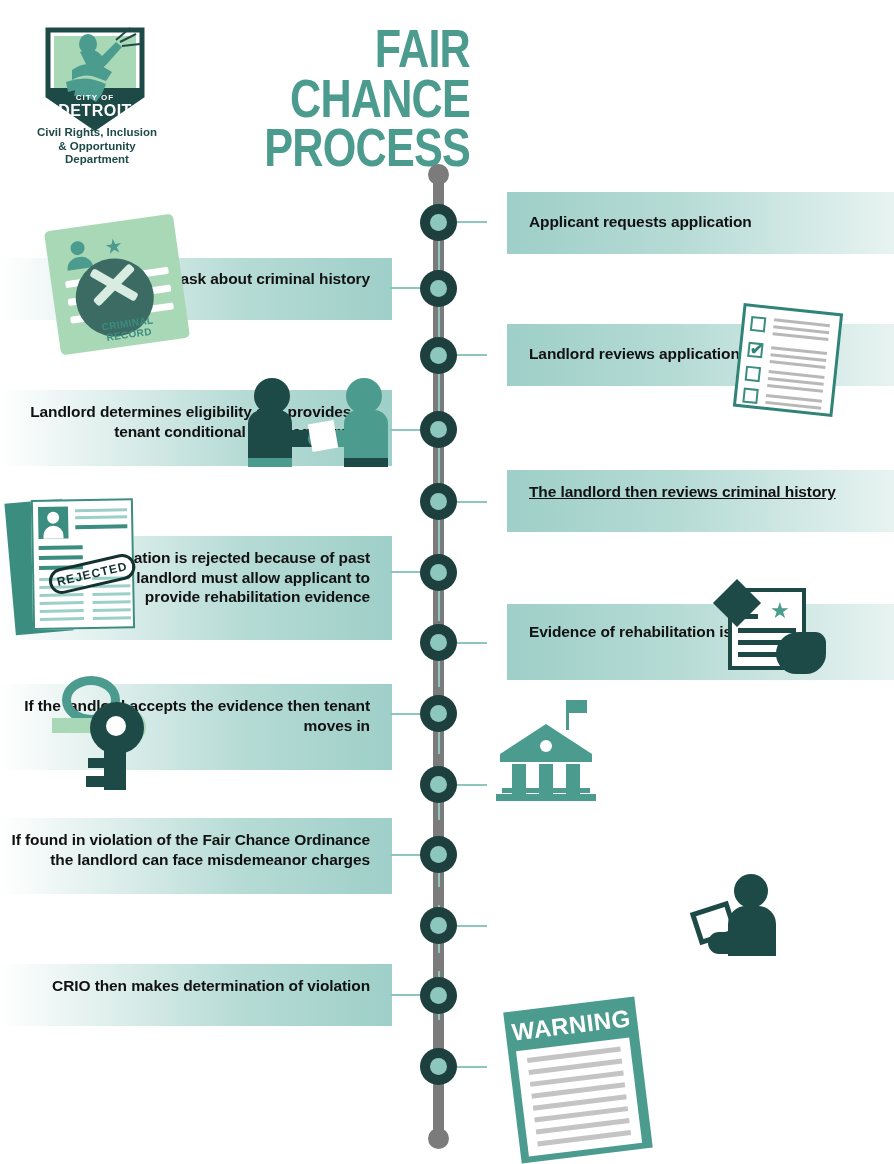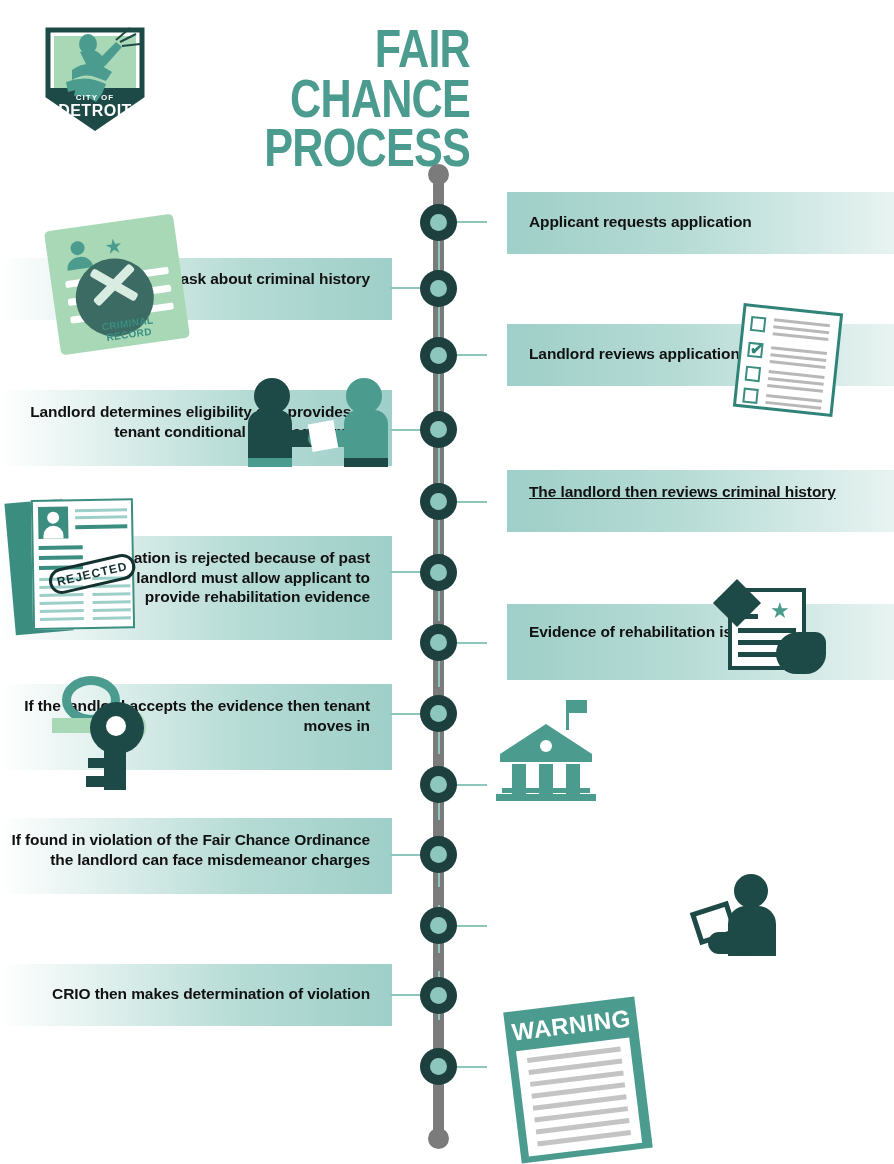--- a/index.html
+++ b/index.html
@@ -229,20 +229,23 @@
           <path d="M36 62 q16 -2 26 8 l-6 8 q-12 -8 -22 -6 z"></path>
         </g>
         <g stroke="#1d4a46" stroke-width="2" fill="none">
           <line x1="76" y1="16" x2="90" y2="4"></line>
           <line x1="80" y1="18" x2="96" y2="10"></line>
           <line x1="82" y1="22" x2="100" y2="20"></line>
         </g>
         <text x="55" y="76" text-anchor="middle" fill="#ffffff" font-family="Liberation Sans, sans-serif" font-size="8" font-weight="bold" letter-spacing="1">CITY OF</text>
         <text x="55" y="92" text-anchor="middle" fill="#ffffff" font-family="Liberation Sans, sans-serif" font-size="16" font-weight="bold" letter-spacing="0.5">DETROIT</text>
       </svg>
+      <div id="logo-caption" style="white-space:pre-line">Civil Rights, Inclusion
+&amp; Opportunity
+Department</div>
     </div>
 
     <div id="title">
       <span class="l1">FAIR CHANCE</span>
       <span class="l2">PROCESS</span>
     </div>
 
   </div>
 
   <div id="spine"></div>
@@ -469,21 +472,21 @@
     </div>
 
   <div class="art" id="art-invest">
     <div class="head"></div>
       <div class="body"></div>
     <div class="arm"></div>
       <div class="clip"></div>
   </div>
 
   <div class="bar left" style="top:964px;height:62px;">
-    <div class="txt" style="top:20px;">CRIO then makes determination of violation</div>
+    <div class="txt" style="top:12px;">CRIO then makes determination of violation</div>
   </div>
   <div class="connector" style="left:390px;top:994px;width:38px;"></div>
   <div class="node" style="top:977px;">
       <i></i>
     </div>
 
   <div class="connector" style="left:452px;top:1066px;width:35px;"></div>
   <div class="node" style="top:1048px;">
       <i></i>
     </div>

